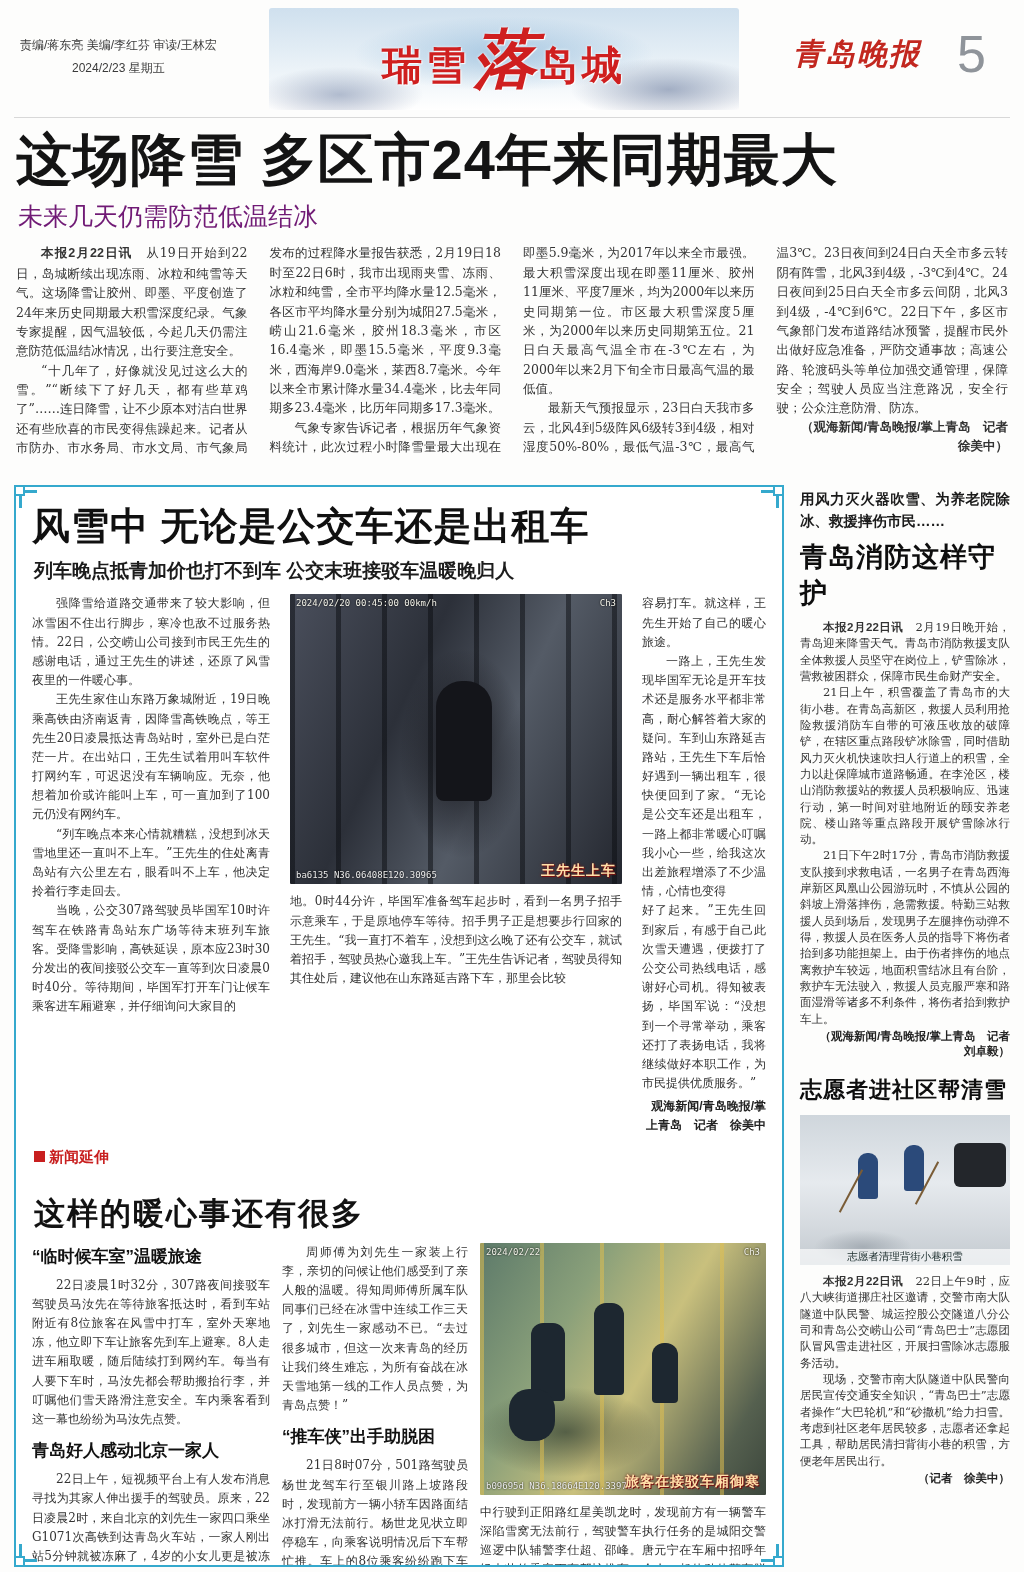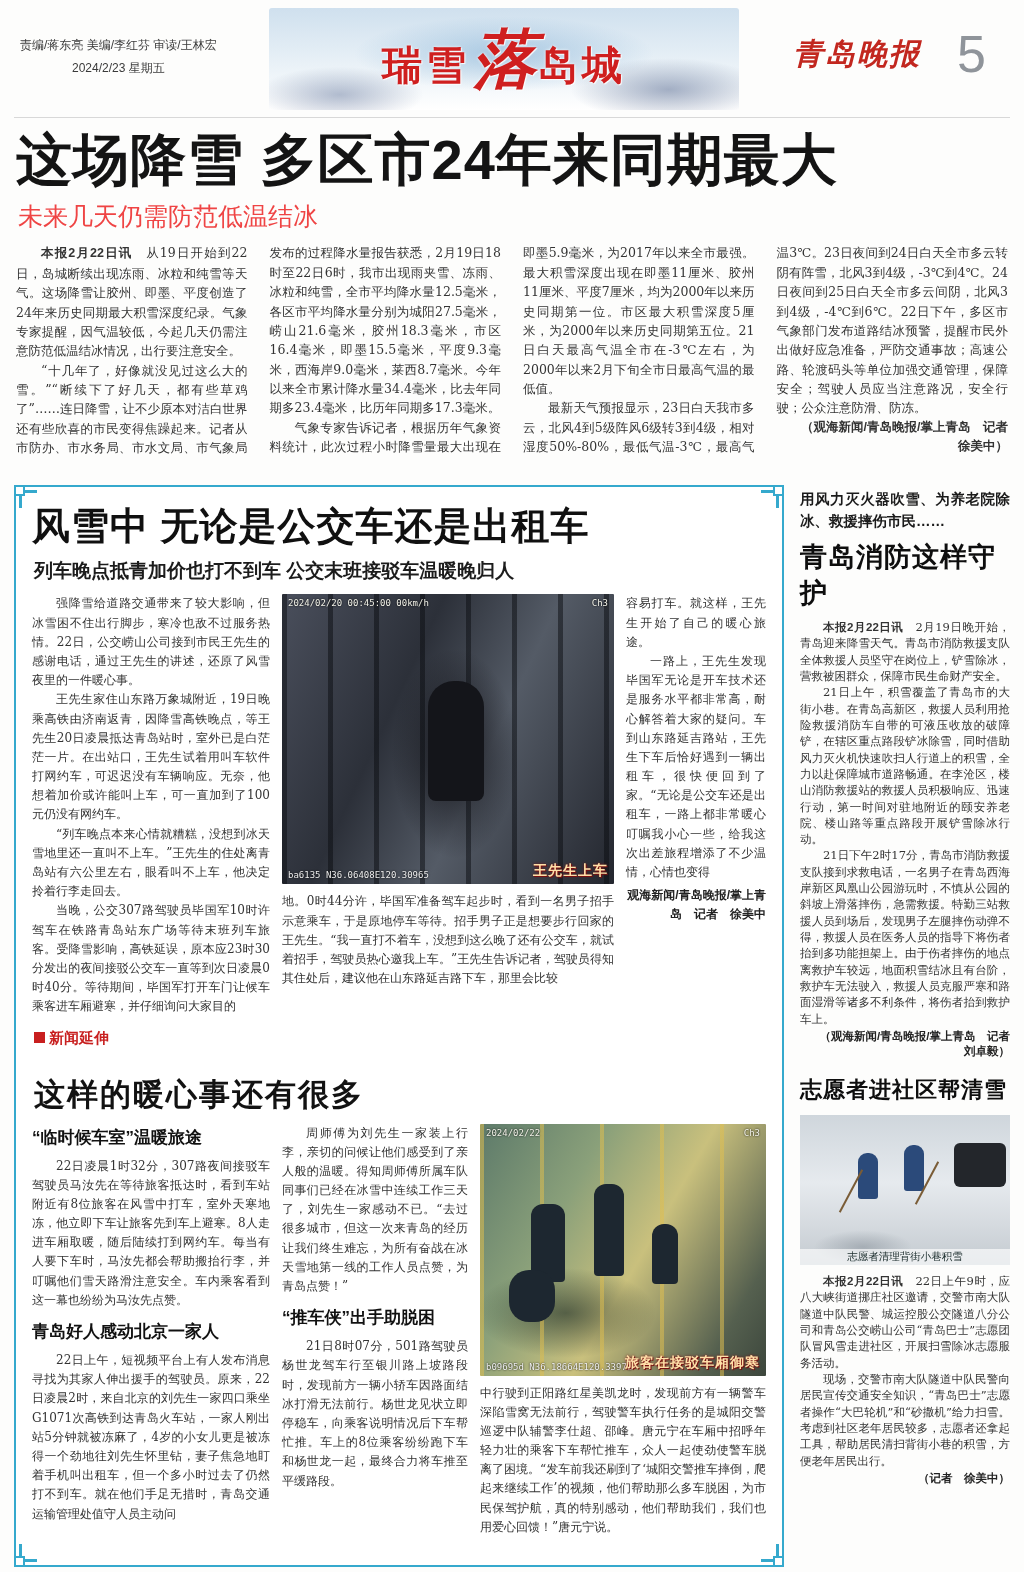--- a/index.html
+++ b/index.html
@@ -25,21 +25,21 @@
           position:relative; top:2px; margin:0 2px; }
   .mt-c { font-size:40px; letter-spacing:4px; }
   .paper-block { position:absolute; right:24px; top:28px; display:flex; align-items:center; gap:36px; }
   .paper-name { color:#c2271f; font-size:30px; font-weight:bold; font-family:"DejaVu Serif", serif;
     font-style:italic; letter-spacing:2px; }
   .page-number { color:#8f949a; font-size:52px; line-height:1; }
 
   
   .lead { padding:10px 2px 0 2px; }
   .lead-headline { font-size:56px; font-weight:bold; color:#141414; letter-spacing:1px; line-height:1.15; }
-  .lead-subhead { font-size:25px; color:#ef4444; margin:8px 0 10px 2px; font-weight:normal; }
+  .lead-subhead { font-size:25px; color:#701a75; margin:8px 0 10px 2px; font-weight:normal; }
   .lead-body { column-count:4; column-gap:22px; height:232px; overflow:hidden;
     font-family:"DejaVu Serif", serif; font-size:12.5px; line-height:1.55; text-align:justify; color:#333; }
   .lead-body p { text-indent:2em; }
   .lead-body .byline { text-indent:0; text-align:right; font-weight:bold; font-family:"Liberation Sans",sans-serif; }
   b.lede { font-family:"Liberation Sans",sans-serif; }
 
   
   .bottom { display:flex; gap:16px; margin-top:10px; height:1082px; }
 
   
@@ -47,21 +47,21 @@
     overflow:hidden; background:#fff; }
   .corn { position:absolute; width:18px; height:18px; border:3px solid #35a9cd; }
   .corn::after { content:""; position:absolute; width:7px; height:7px; border:2px solid #35a9cd; background:#fff; }
   .corn.tl { top:3px; left:3px; border-right:none; border-bottom:none; } .corn.tl::after { top:-8px; left:-8px; }
   .corn.tr { top:3px; right:3px; border-left:none; border-bottom:none; } .corn.tr::after { top:-8px; right:-8px; }
   .corn.bl { bottom:3px; left:3px; border-right:none; border-top:none; } .corn.bl::after { bottom:-8px; left:-8px; }
   .corn.br { bottom:3px; right:3px; border-left:none; border-top:none; } .corn.br::after { bottom:-8px; right:-8px; }
 
   .feat-headline { font-size:38px; font-weight:bold; color:#101010; letter-spacing:1px; }
   .feat-subhead { font-size:19px; color:#1c1c1c; margin:6px 0 10px 2px; }
-  .feat-cols { display:flex; gap:12px; }
+  .feat-cols { display:flex; gap:20px; }
   .f-left { width:238px; } .f-mid { width:332px; } .f-right { flex:1; }
   .story-text { font-family:"DejaVu Serif", serif; font-size:12px; line-height:1.6;
     text-align:justify; color:#333; }
   .story-text p { text-indent:2em; } .story-text p.cont { text-indent:0; }
   .story-byline { font-weight:bold; font-family:"Liberation Sans",sans-serif; text-align:right;
     font-size:12px; margin-top:4px; color:#222; }
 
   
   .photo { position:relative; overflow:hidden; border-radius:1px; }
   .photo .ts { position:absolute; top:4px; left:6px; font-size:9px; color:#f3f3e9;
@@ -177,20 +177,21 @@
             <span class="gps">ba6135 N36.06408E120.30965</span>
             <span class="cap">王先生上车</span>
           </div>
           <div class="story-text" style="margin-top:8px;">
             <p class="cont">地。0时44分许，毕国军准备驾车起步时，看到一名男子招手示意乘车，于是原地停车等待。招手男子正是想要步行回家的王先生。“我一直打不着车，没想到这么晚了还有公交车，就试着招手，驾驶员热心邀我上车。”王先生告诉记者，驾驶员得知其住处后，建议他在山东路延吉路下车，那里会比较</p>
           </div>
         </div>
         <div class="f-right story-text">
           <p class="cont">容易打车。就这样，王先生开始了自己的暖心旅途。</p>
           <p>一路上，王先生发现毕国军无论是开车技术还是服务水平都非常高，耐心解答着大家的疑问。车到山东路延吉路站，王先生下车后恰好遇到一辆出租车，很快便回到了家。“无论是公交车还是出租车，一路上都非常暖心叮嘱我小心一些，给我这次出差旅程增添了不少温情，心情也变得</p>
+          <p class="cont">好了起来。”王先生回到家后，有感于自己此次雪天遭遇，便拨打了公交公司热线电话，感谢好心司机。得知被表扬，毕国军说：“没想到一个寻常举动，乘客还打了表扬电话，我将继续做好本职工作，为市民提供优质服务。”</p>
           <div class="story-byline">观海新闻/青岛晚报/掌上青岛　记者　徐美中</div>
         </div>
       </div>
 
       <div class="ext-band">
         <span class="ext-tag"><span class="sq"></span><span>新闻延伸</span></span>
         <span class="ext-title">这样的暖心事还有很多</span>
       </div>
 
       <div class="ext-cols">

